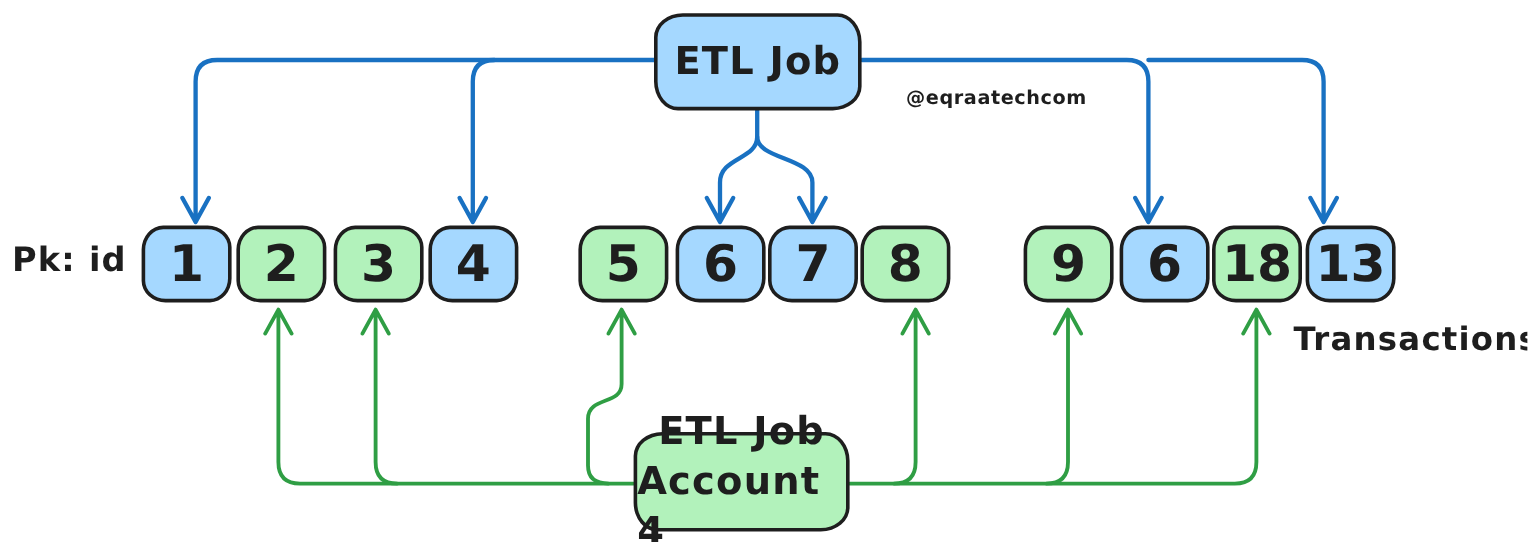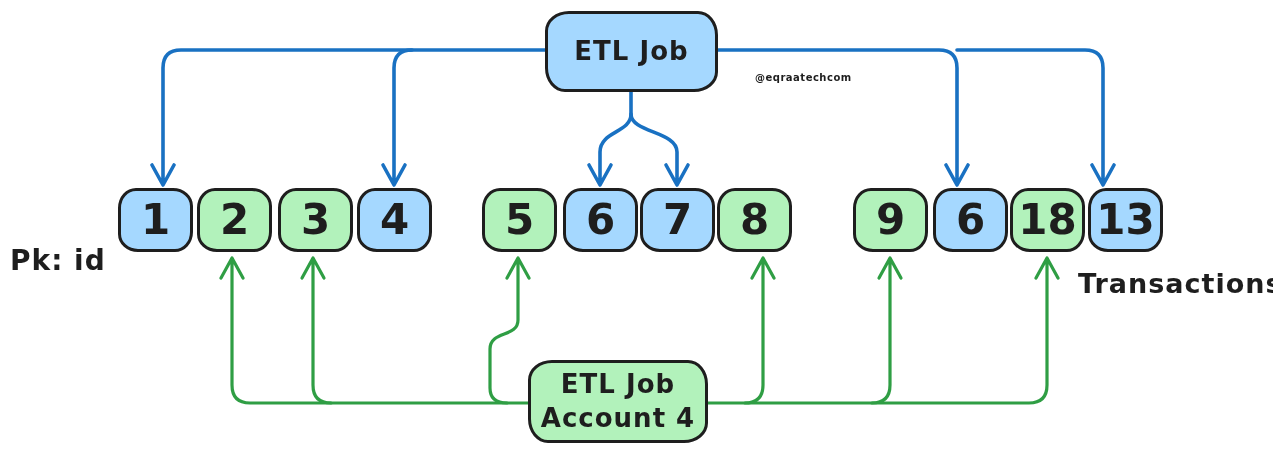--- a/index.html
+++ b/index.html
@@ -25,31 +25,31 @@
   }
   .tbox.a1{background:var(--account1_fill,#a5d8ff);}
   .tbox.a2{background:var(--account2_fill,#b2f2bb);}
 
   
   .etl-box{
     position:absolute;z-index:2;box-sizing:border-box;
     border:3px solid var(--box_border,#1e1e1e);
     border-radius:24px 20px 24px 20px / 20px 24px 20px 24px;
     display:flex;flex-direction:column;align-items:center;justify-content:center;
-    font-size:26px;font-weight:600;line-height:1.3;
+    font-size:32px;font-weight:600;line-height:1.3;
     letter-spacing:1px;
   }
   .etl1{left:545px;top:11px;width:173px;height:81px;background:var(--account1_fill,#a5d8ff);}
   .etl2{left:528px;top:360px;width:180px;height:83px;background:var(--account2_fill,#b2f2bb);}
 
   
   .lbl{position:absolute;z-index:2;font-weight:600;white-space:nowrap;}
-  .pk-label{left:10px;top:200px;font-size:28px;letter-spacing:1px;margin-top:44px;}
+  .pk-label{left:10px;top:200px;font-size:28px;letter-spacing:1px;}
   .transactions-label{left:1078px;top:268px;font-size:27px;letter-spacing:1px;}
-  .credits{position:absolute;left:755px;top:71px;z-index:2;font-size:10px;font-weight:600;line-height:1.35;letter-spacing:0.5px;}
+  .credits{position:absolute;left:755px;top:71px;z-index:2;font-size:16px;font-weight:600;line-height:1.35;letter-spacing:0.5px;}
   .credits div{white-space:nowrap;}
 </style>
 </head>
 <body>
 
 <div class="canvas">
 
   <svg class="connectors" width="1273" height="452" viewBox="0 0 1273 452" aria-hidden="true">
 
     <g fill="none" stroke-width="3.6" stroke-linecap="round" stroke-linejoin="round" stroke="#1971c2">

